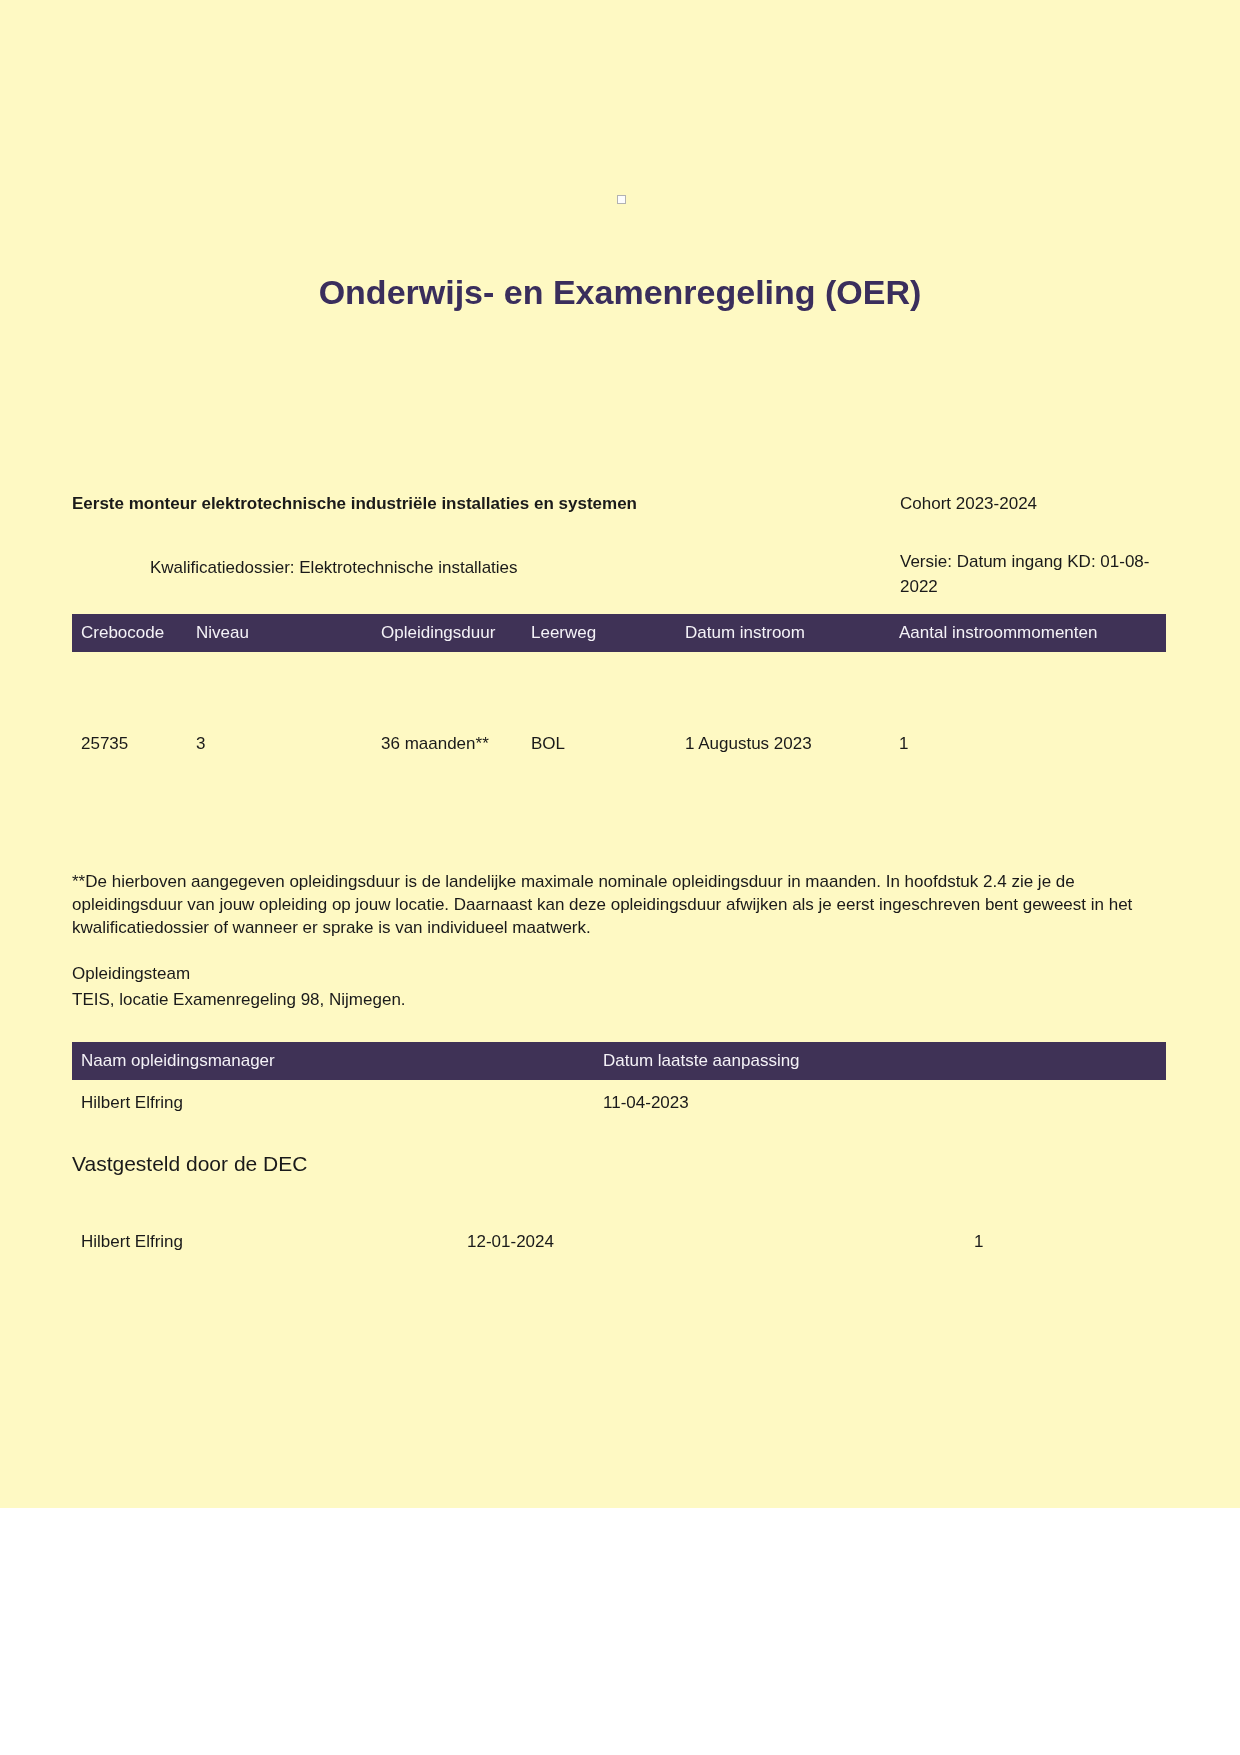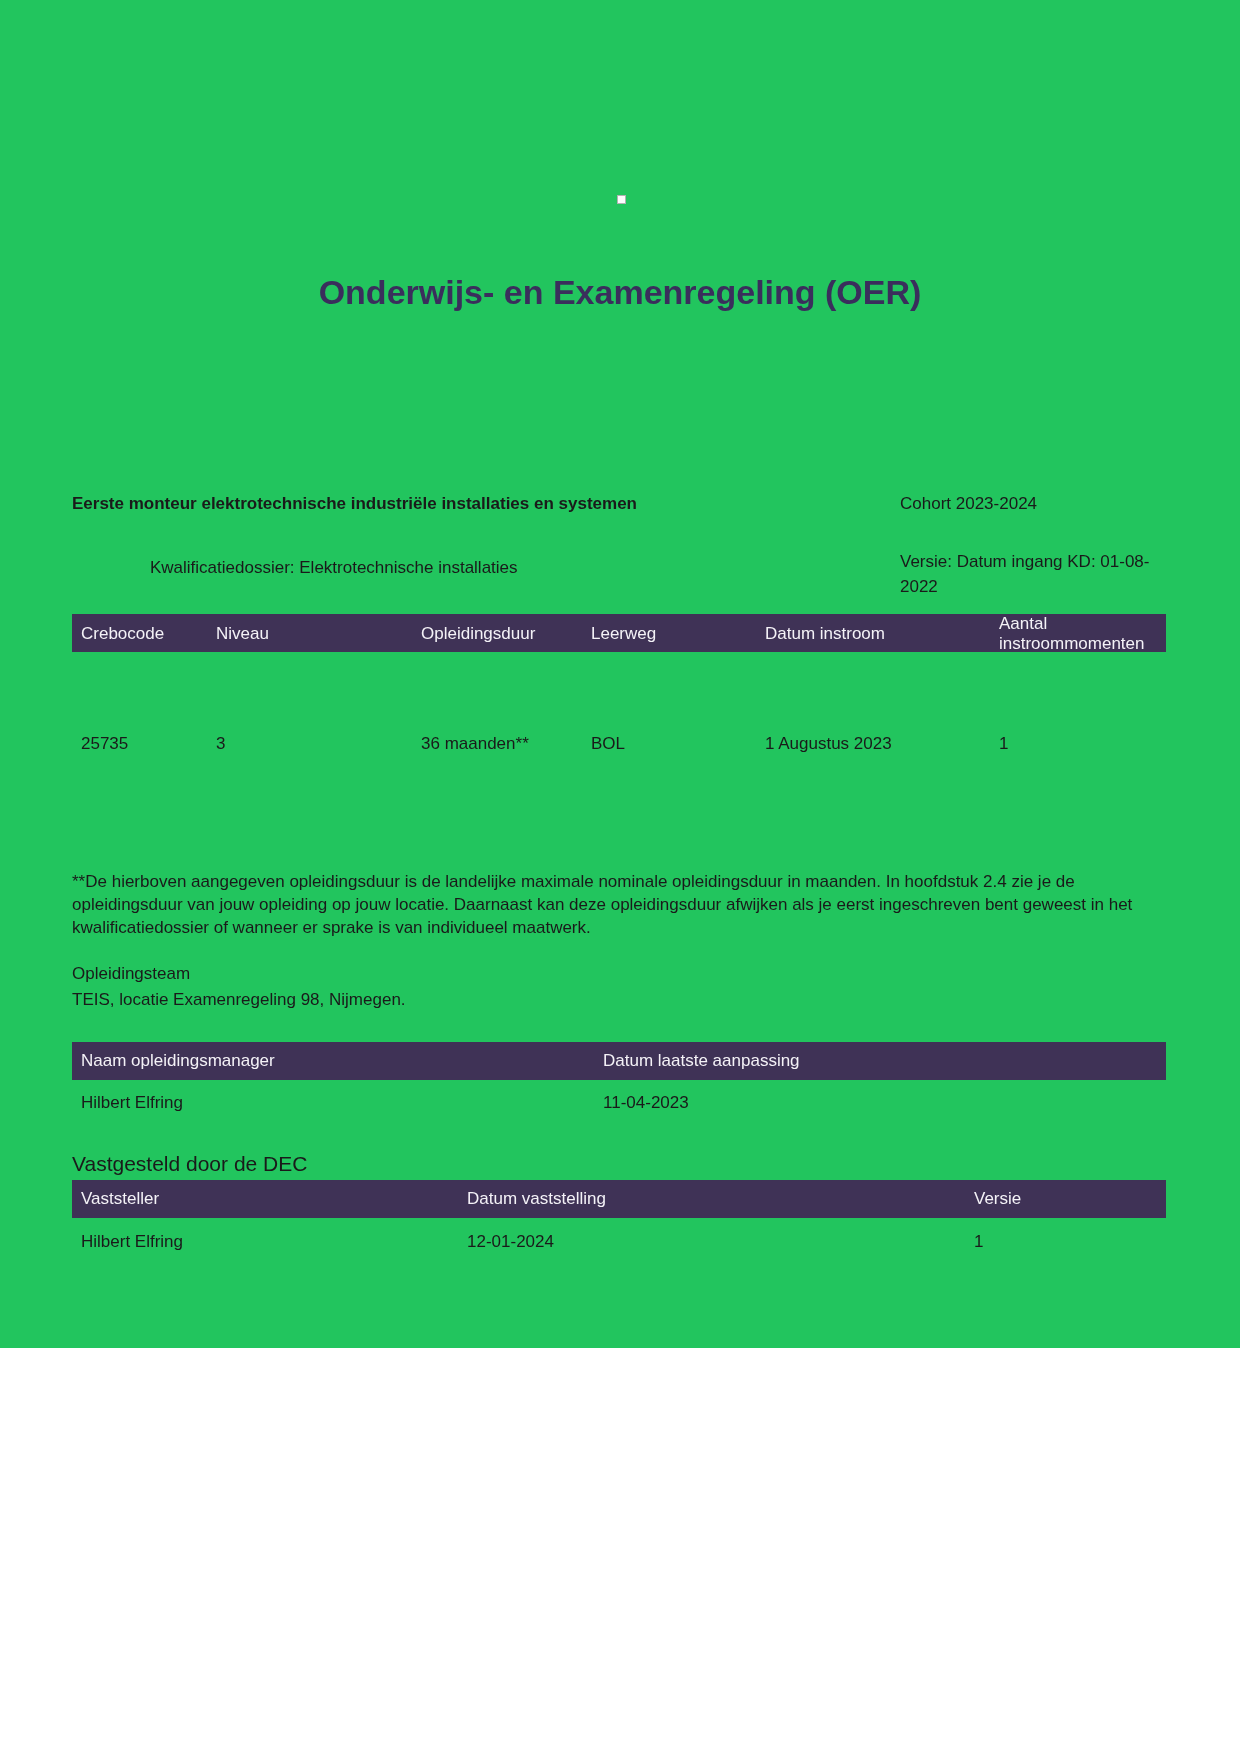--- a/index.html
+++ b/index.html
@@ -3,22 +3,22 @@
 <meta charset="utf-8">
 <style>
   html, body {
     margin: 0;
     padding: 0;
     background: #ffffff;
   }
   .page {
     position: relative;
     width: 1240px;
-    height: 1348px;
-    background: #22c55e;
+    height: 1508px;
+    background: #fef9c3;
     font-family: "Liberation Sans", sans-serif;
     color: #1a1a1a;
     overflow: hidden;
   }
   .img-placeholder {
     position: absolute;
     left: 617px;
     top: 195px;
     width: 7px;
     height: 7px;
@@ -69,21 +69,21 @@
     position: absolute;
     left: 72px;
     width: 1094px;
     display: grid;
     padding-left: 9px;
     box-sizing: border-box;
     font-size: 17px;
     line-height: 22px;
     color: #1a1a1a;
   }
-  .grid-program { grid-template-columns: 115px 185px 150px 154px 214px 1fr; gap: 20px; }
+  .grid-program { grid-template-columns: 115px 185px 150px 154px 214px 1fr; }
   .grid-manager { grid-template-columns: 522px 1fr; }
   .grid-approval { grid-template-columns: 386px 507px 1fr; }
 
   .bar-program  { top: 614px; height: 38px; }
   .row-program-data { top: 733px; }
 
   .note {
     position: absolute;
     left: 72px;
     top: 853px;
@@ -159,25 +159,20 @@
     <span>Datum laatste aanpassing</span>
   </div>
 
   <div class="tbl-row grid-manager row-manager-data">
     <span>Hilbert Elfring</span>
     <span>11-04-2023</span>
   </div>
 
   <div class="dec-label">Vastgesteld door de DEC</div>
 
-  <div class="bar grid-approval bar-approval">
-    <span>Vaststeller</span>
-    <span>Datum vaststelling</span>
-    <span>Versie</span>
-  </div>
 
   <div class="tbl-row grid-approval row-approval-data">
     <span>Hilbert Elfring</span>
     <span>12-01-2024</span>
     <span>1</span>
   </div>
 
 </div>
 
 </body></html>

